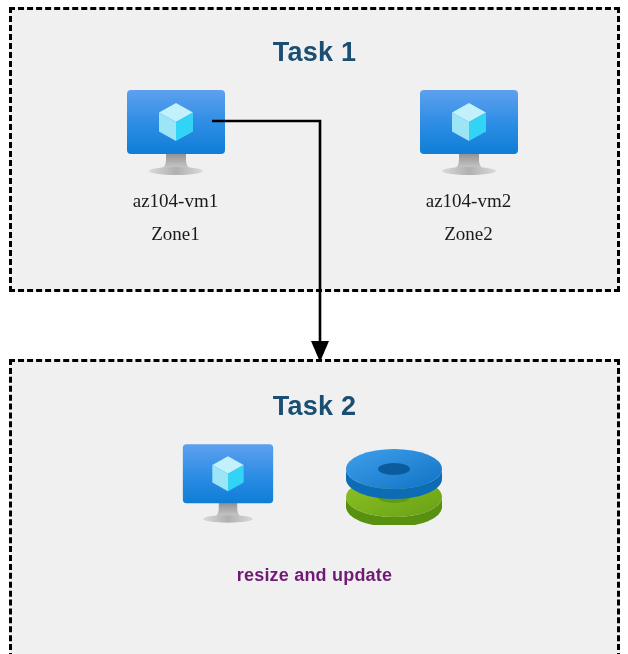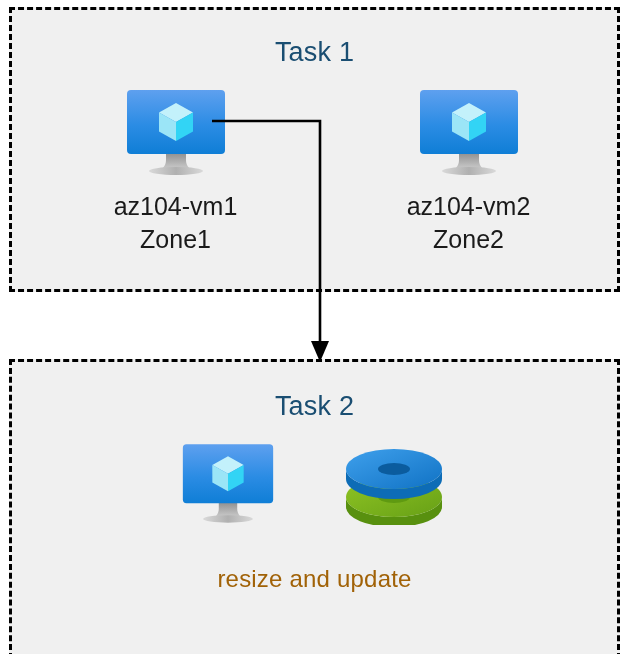--- a/index.html
+++ b/index.html
@@ -42,40 +42,41 @@
   
   .task-title {
     position: absolute;
     width: 100%;
     text-align: center;
     font-size: 27px;
     color: #1a4e72;
     font-family: "Liberation Sans", sans-serif;
     letter-spacing: 0.2px;
     white-space: nowrap;
+    font-weight: bold;
   }
   #task-1-title { top: 27px; }
   #task-2-title { top: 29px; }
 
   
   .node {
     position: absolute;
     text-align: center;
   }
   #node-vm1 { left: 47px;  top: 79px;  width: 233px; }
   #node-vm2 { left: 340px; top: 79px;  width: 233px; }
   #node-vm-task2 { left: 122px; top: 80px; width: 187px; }
   #node-disk-task2 { left: 322px; top: 85px; width: 120px; }
 
   .node-label {
-    margin-top: 15px;
-    font-size: 25px;
+    margin-top: 9px;
+    font-size: 19px;
     line-height: 33px;
     color: #1a1a1a;
-    font-family: Liberation Sans, sans-serif;
+    font-family: Liberation Serif, serif;
     white-space: pre-line;
   }
 
   
   .icon-vm {
     display: block;
     margin: 0 auto;
   }
   .icon-disk {
     display: block;
@@ -217,21 +218,21 @@
         <path d="M4 50 a48 20 0 0 0 96 0 v10 a48 20 0 0 1 -96 0 z" fill="#58900f"></path>
         <ellipse cx="52" cy="50" rx="48" ry="20" fill="url(#dskGreenTop)"></ellipse>
         <ellipse cx="52" cy="50" rx="16" ry="6" fill="#5f9a11"></ellipse>
 
         <path d="M4 22 a48 20 0 0 0 96 0 v10 a48 20 0 0 1 -96 0 z" fill="#0d6cb6"></path>
         <ellipse cx="52" cy="22" rx="48" ry="20" fill="url(#dskBlueTop)"></ellipse>
         <ellipse cx="52" cy="22" rx="16" ry="6" fill="#0b5c9e"></ellipse>
       </svg>
     </div>
 
-    <div class="task-title" id="task-2-caption" style="top:203px; font-size:24px; color:#a16207;">resize and update</div>
+    <div class="task-title" id="task-2-caption" style="top:203px; font-size:18px; color:#701a75;">resize and update</div>
 
   </div>
 
   <svg id="connector-layer" viewBox="0 0 628 654">
     <path d="M212 121 L320 121 L320 352" fill="none" stroke="#000000" stroke-width="2.6"></path>
     <polygon points="320,362 311,341 329,341" fill="#000000"></polygon>
   </svg>
 
 </div>
 

